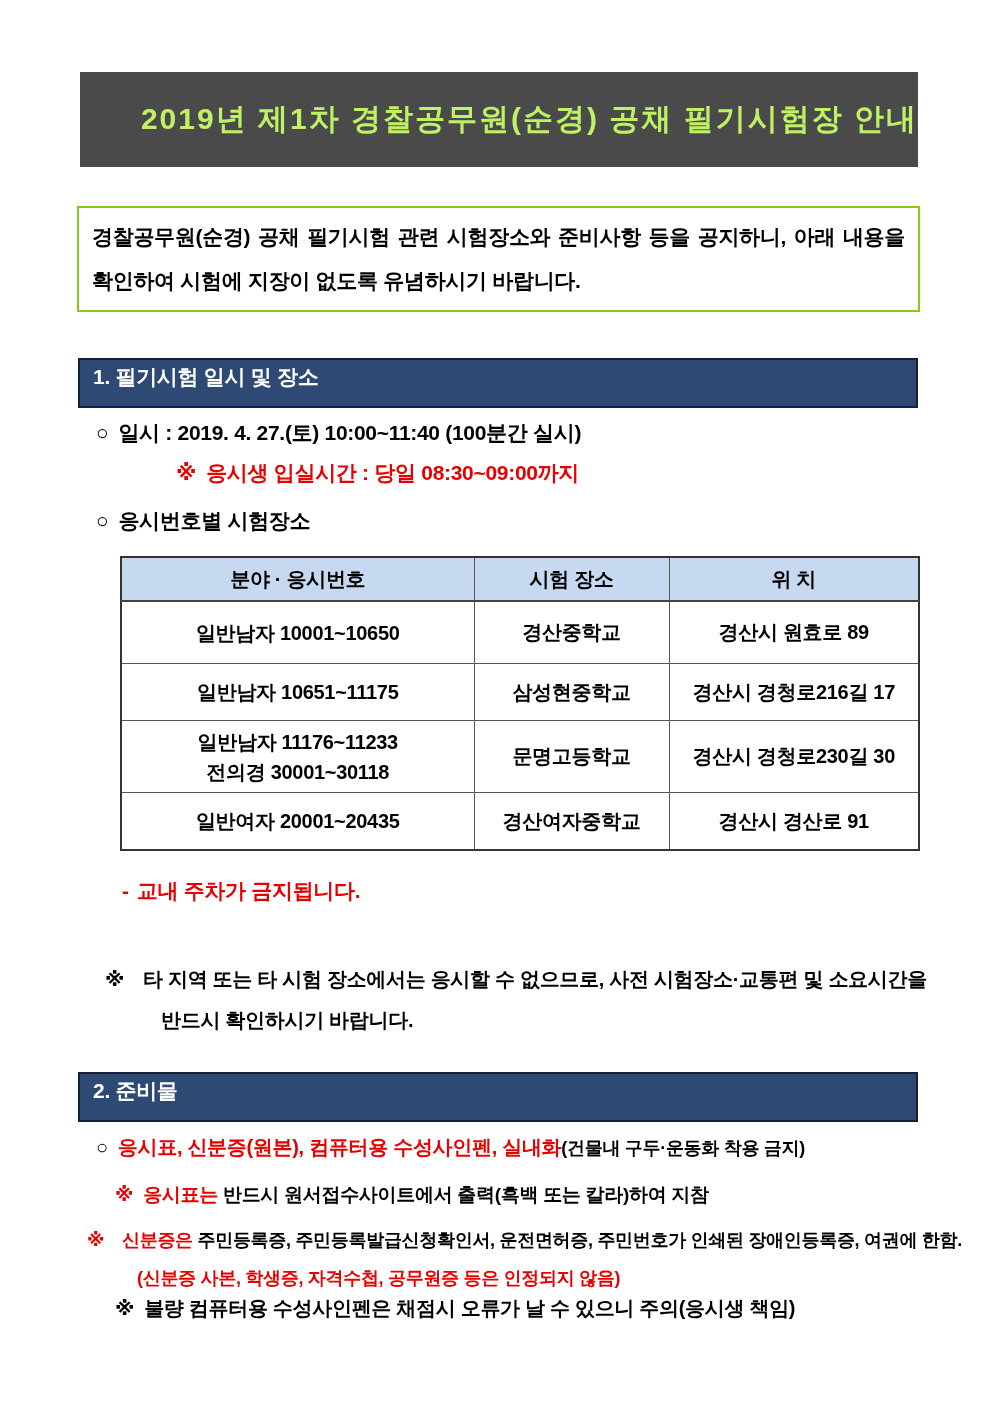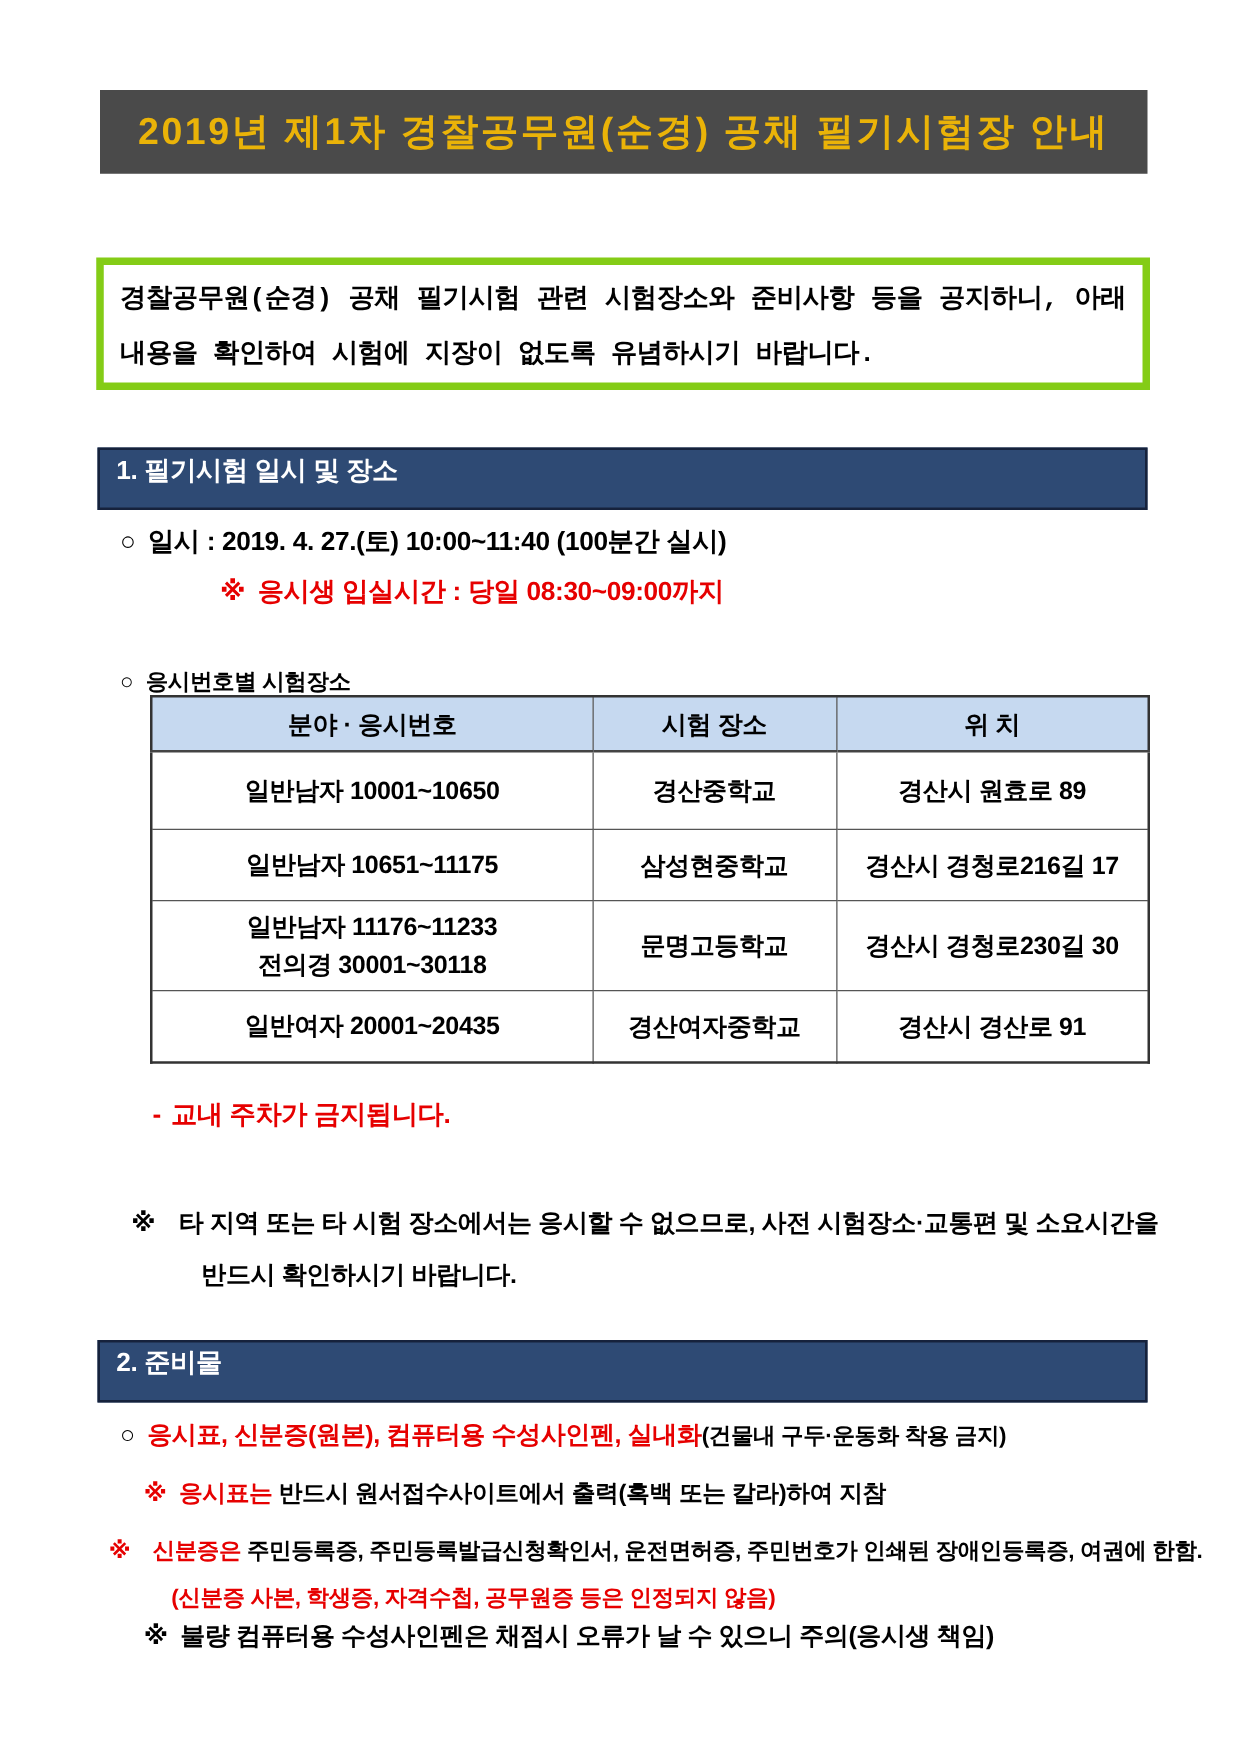--- a/index.html
+++ b/index.html
@@ -10,32 +10,31 @@
   }
   .page{
     position:relative;
     width:992px;
     height:1403px;
     background:#fff;
     overflow:hidden;
   }
   
   .banner{
-    position:absolute;left:80px;top:72px;width:838px;height:67px;
+    position:absolute;left:80px;top:72px;width:838px;height:95px;
     background:var(--banner-bg,#4a4a4a);
-    color:#eab308;
-    display:flex;align-items:center;justify-content:center;
+    color:#bef264;
+    display:flex;align-items:center;justify-content:flex-end;
     font-size:30px;letter-spacing:2px;white-space:nowrap;
   }
   
   .intro-box{
     position:absolute;left:77px;top:206px;width:843px;height:106px;
-    border:6px solid #84cc16;box-sizing:border-box;
+    border:2px solid #84cc16;box-sizing:border-box;
     padding:7px 13px 0 13px;
-    font-family:Liberation Mono, monospace;
   }
   .intro-text{
     margin:0;font-size:21px;line-height:44px;text-align:justify;
     letter-spacing:-0.3px;
   }
   
   .section-bar{
     position:absolute;left:78px;width:840px;height:50px;
     background:var(--section-bar-bg,#2e4a74);
     border:2px solid #16223c;box-sizing:border-box;
@@ -43,21 +42,21 @@
     padding-left:13px;letter-spacing:-0.3px;
   }
   .bar1{top:358px;}
   .bar2{top:1072px;}
   
   .line{position:absolute;white-space:nowrap;letter-spacing:-0.3px;}
   .marker{display:inline-block;margin-right:10px;}
   .red{color:var(--accent-red,#e60000);}
   .line-datetime{left:96px;top:419px;font-size:21px;}
   .line-entry{left:176px;top:459px;font-size:21px;}
-  .line-venue{left:96px;top:533px;font-size:18px;}
+  .line-venue{left:96px;top:507px;font-size:21px;}
   
   .venue-table{
     position:absolute;left:120px;top:556px;width:798px;
     border-collapse:collapse;table-layout:fixed;
     font-size:20px;text-align:center;letter-spacing:-0.3px;
   }
   .venue-table th,.venue-table td{
     border:1px solid #555;vertical-align:middle;padding:0;
     font-weight:bold;
     text-align:center;

